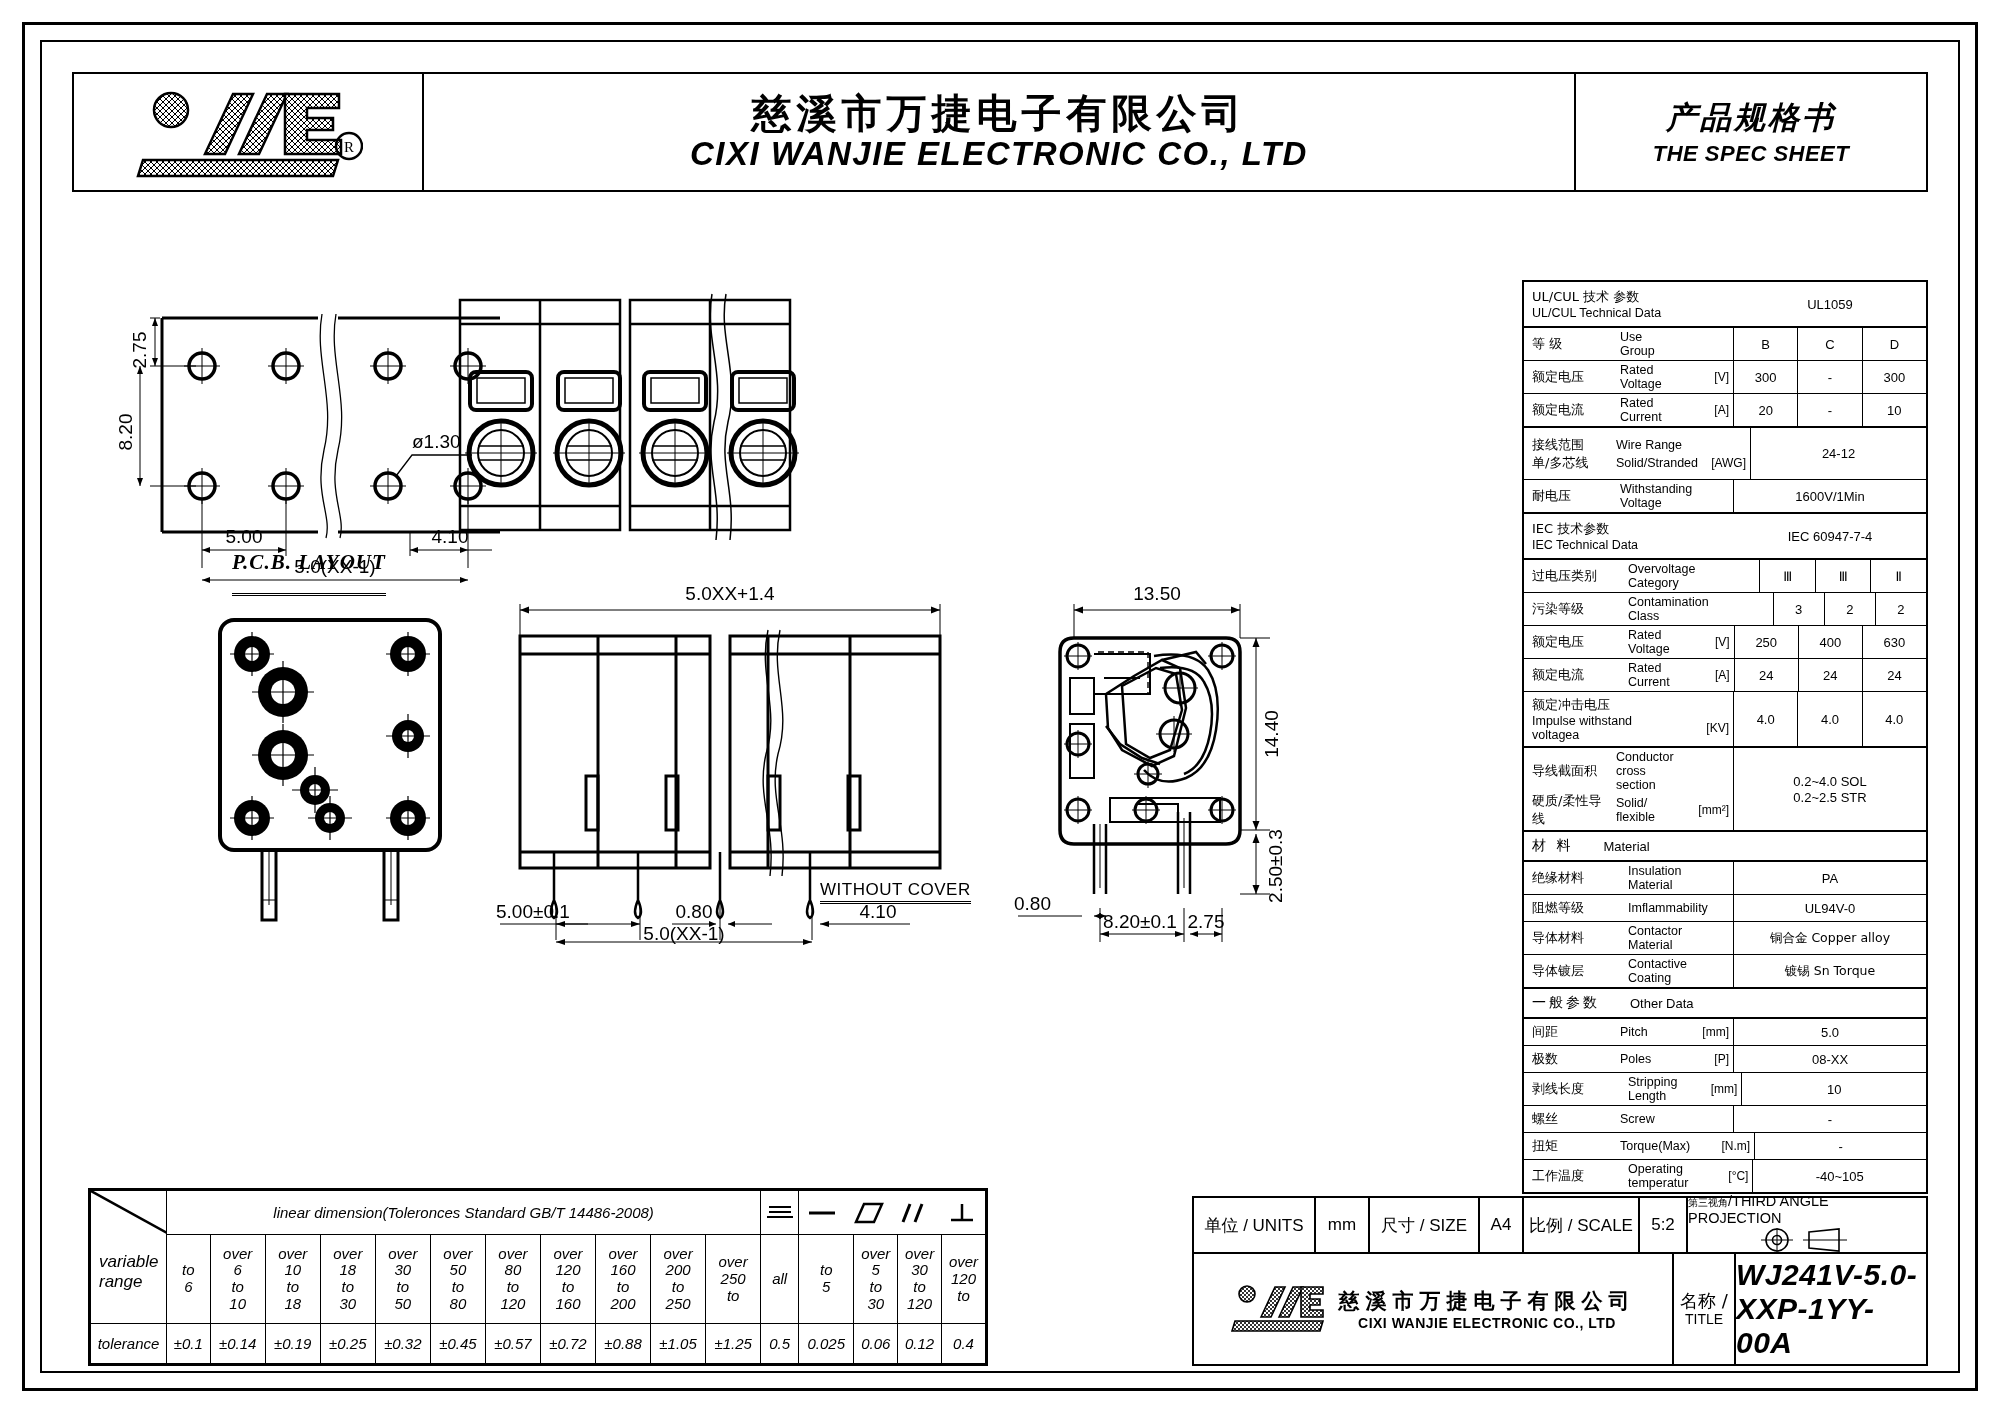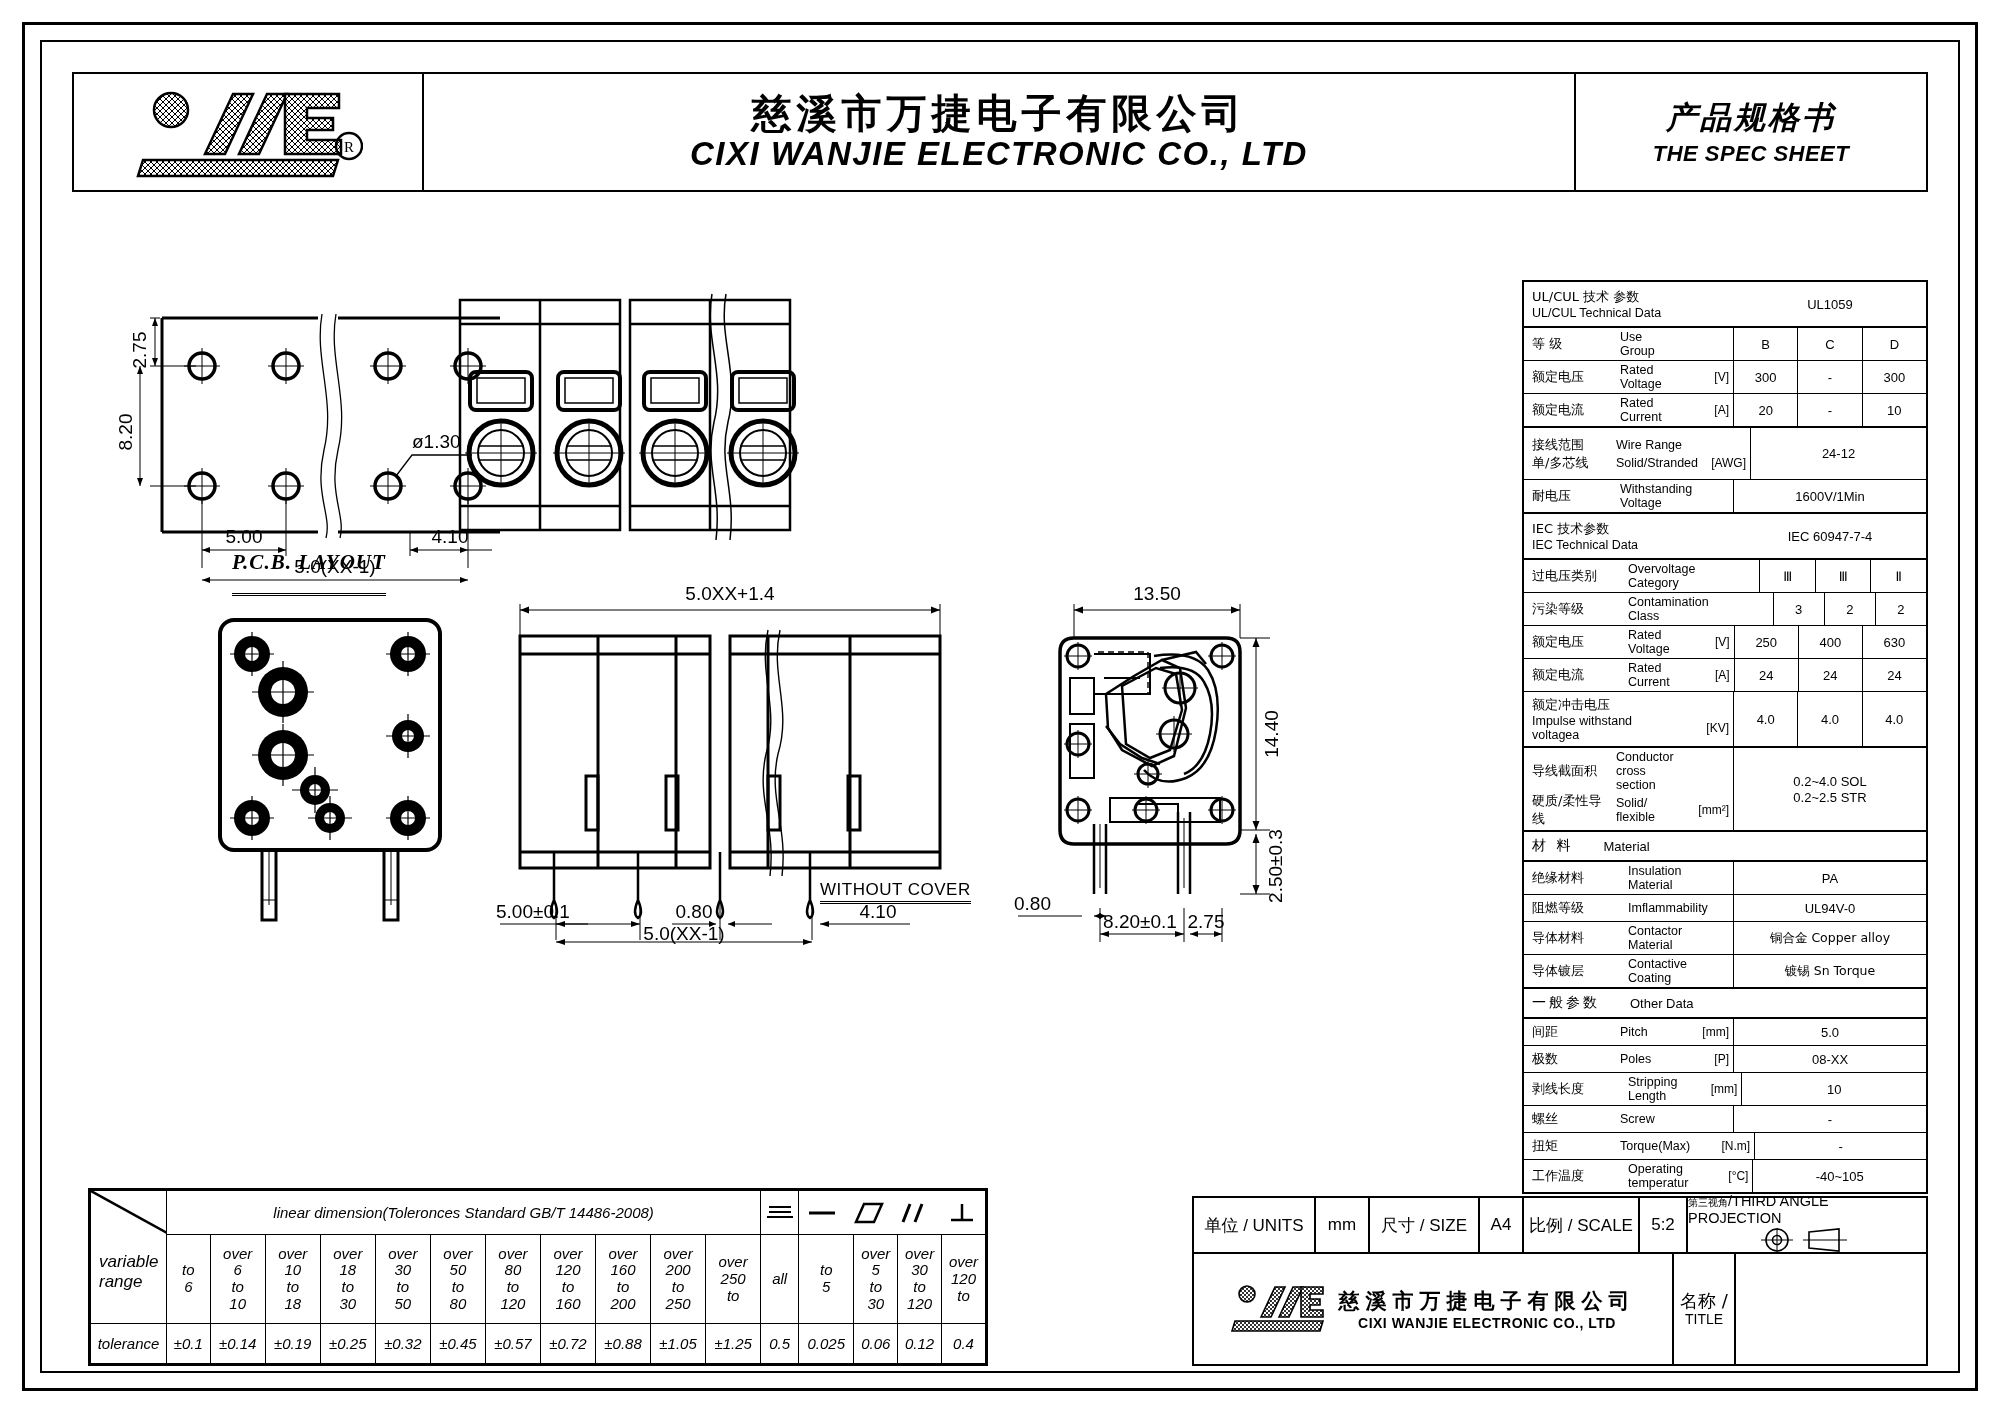--- a/index.html
+++ b/index.html
@@ -1032,16 +1032,17 @@
         </span>
         <span class="txt">
           <span class="tb-cn2">慈溪市万捷电子有限公司</span>
           <span class="tb-en2">CIXI  WANJIE  ELECTRONIC  CO., LTD</span>
         </span>
       </div>
       <div class="tb-title-lab">
         <span class="cn">名称 /</span>
         <span>TITLE</span>
       </div>
+      <div class="tb-partno">WJ241V-5.0-XXP-1YY-00A</div>
     </div>
   </div>
 
 </div>
 
 </body></html>

